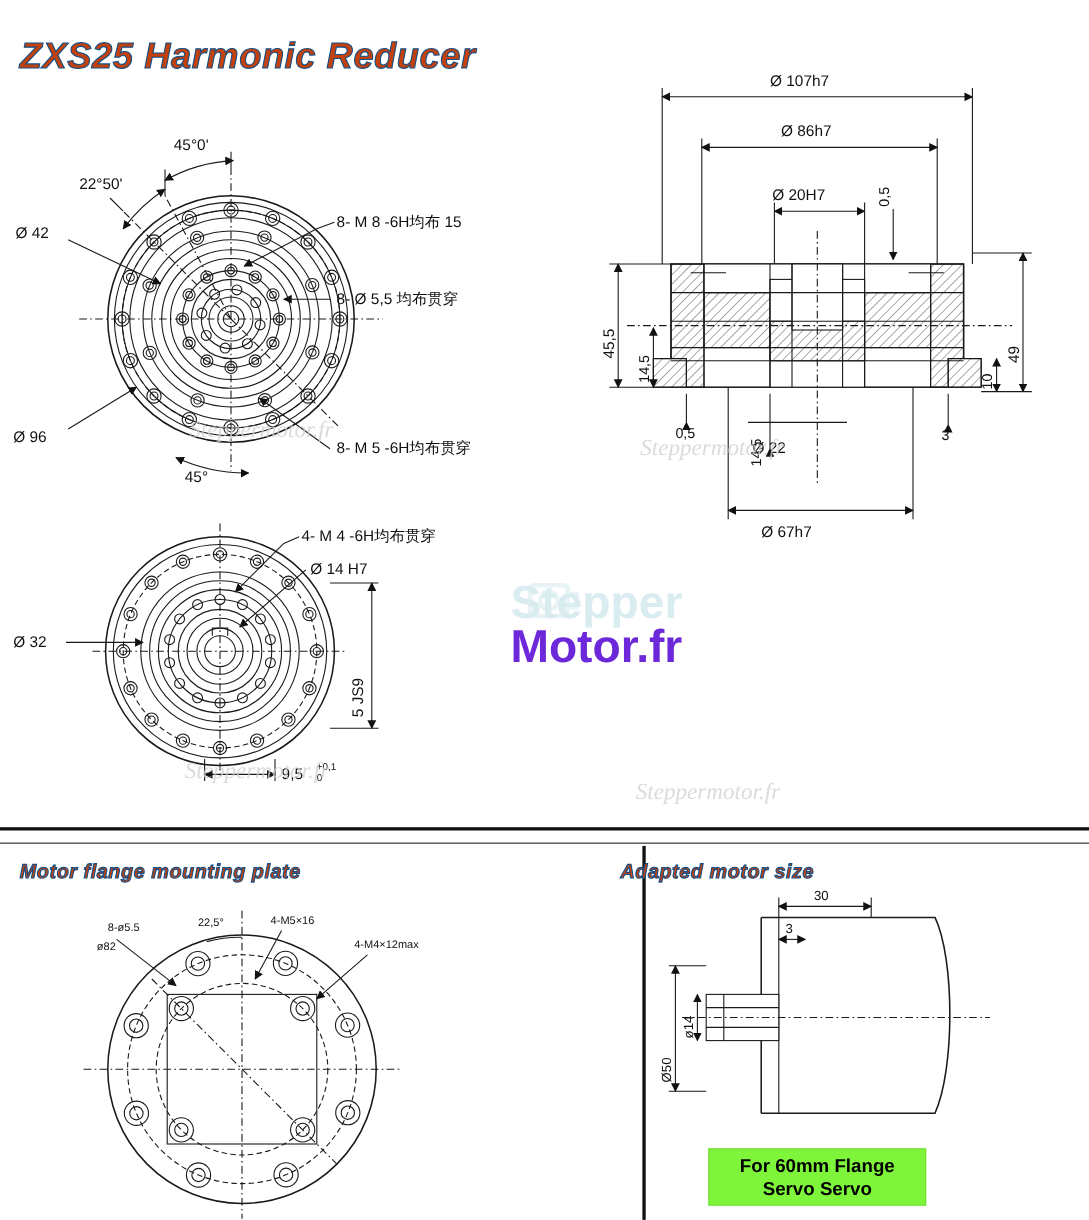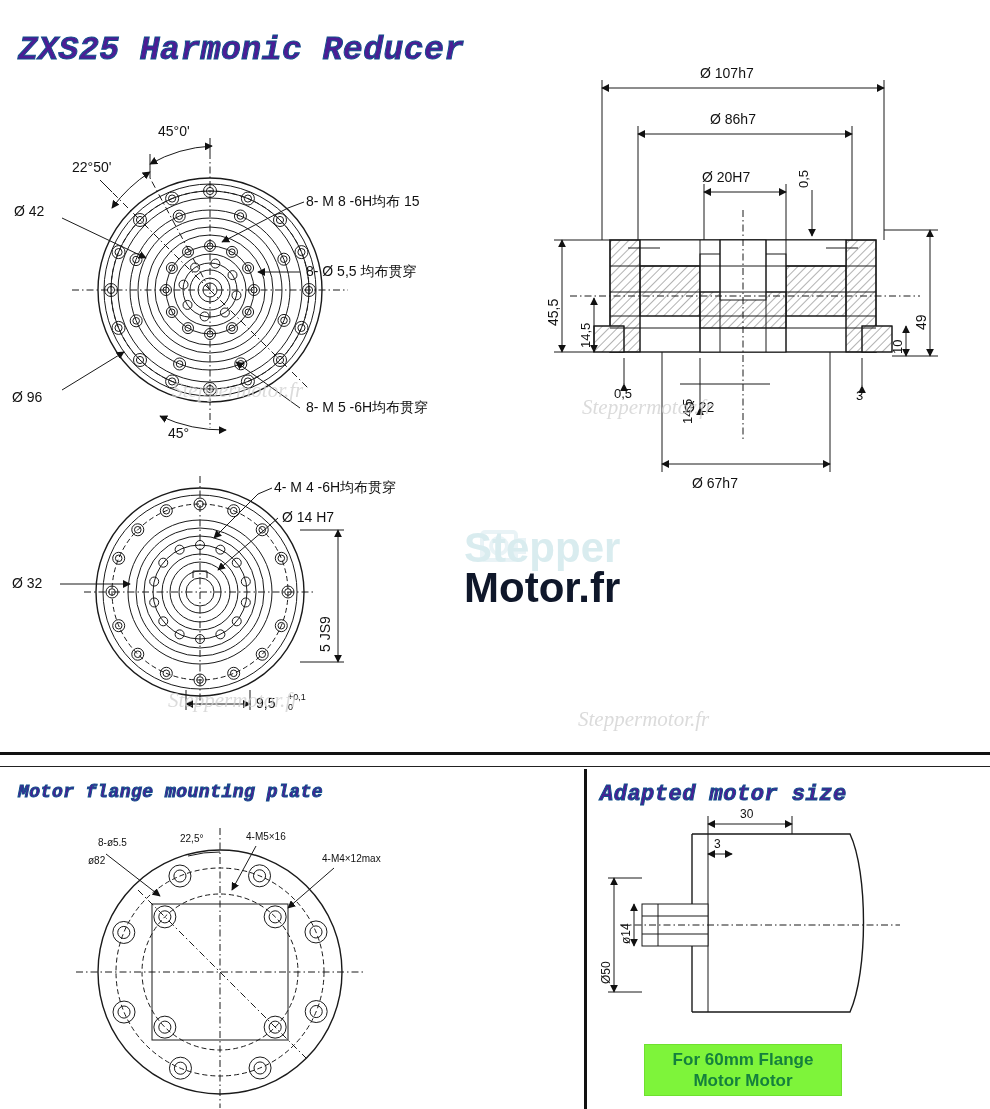--- a/index.html
+++ b/index.html
@@ -8,30 +8,30 @@
     background:#ffffff;
     font-family:"Liberation Sans", sans-serif;
     color:#111;
     position:relative;
     overflow:hidden;
   }
   .page{position:relative;width:990px;height:1109px;}
 
   
   .title-blue{
-    font-family:Liberation Mono, monospace;
+    font-family:Liberation Sans, sans-serif;
     font-weight:bold;
-    color:#4c1d95;
+    color:#c2410c;
     -webkit-text-stroke:1px #0f4f8a;
     letter-spacing:.5px;
     white-space:nowrap;
   }
   #main-title{position:absolute;left:18px;top:32px;font-size:33px;font-style:italic;}
   #flange-title{position:absolute;left:18px;top:782px;font-size:18px;font-style:italic;}
-  #motor-title{position:absolute;left:600px;top:782px;font-size:22px;font-style:italic;}
+  #motor-title{position:absolute;left:564px;top:782px;font-size:18px;font-style:italic;}
 
   
   .hrule{position:absolute;left:0;width:990px;height:3px;background:#111;}
   #rule-1{top:752px;}
   #rule-2{top:766px;height:1px;background:#222;}
   #vrule{position:absolute;left:584px;top:769px;width:3px;height:340px;background:#111;}
 
   
   svg{position:absolute;overflow:visible;}
   .ln{stroke:#1a1a1a;fill:none;}
@@ -65,29 +65,29 @@
   #wm4{left:578px;top:707px;font-size:21px;}
   .wm-big{
     position:absolute;left:464px;top:512px;
     color:#d9ecef;
     font-family:"Liberation Sans", sans-serif;
     font-weight:bold;
     font-size:42px;line-height:40px;
     pointer-events:none;
     margin-top:16px;
   }
-  .wm-big .l2{color:#0f172a;}
+  .wm-big .l2{color:#6d28d9;}
   #wm-logo{position:absolute;left:468px;top:516px;opacity:.5;}
 
   
   #motor-badge{
     position:absolute;left:644px;top:1044px;width:196px;height:50px;
     background:#7ef43a;
     display:flex;flex-direction:column;align-items:center;justify-content:center;
-    font-weight:bold;font-size:17px;color:#15803d;line-height:21px;text-align:center;
+    font-weight:bold;font-size:17px;color:#000000;line-height:21px;text-align:center;
     border:1px solid #6fe02f;
   }
 </style>
 </head>
 <body>
 
 <div class="page">
 
   <div id="main-title" class="title-blue">ZXS25 Harmonic Reducer</div>
 
@@ -543,16 +543,16 @@
       <line class="dim" x1="8" y1="180" x2="42" y2="180"></line>
       <text class="t11" x="10" y="172" transform="rotate(-90 10 172)">Ø50</text>
 
       <line class="dim" x1="34" y1="92" x2="34" y2="134" marker-start="url(#ah2)" marker-end="url(#ah)"></line>
       <text class="t11" x="30" y="132" transform="rotate(-90 30 132)">ø14</text>
     </g>
   </svg>
 
   <div id="motor-badge">
     <span>For 60mm Flange</span>
-    <span>Motor Motor</span>
+    <span>Servo Servo</span>
   </div>
 
 </div>
 
 </body></html>

